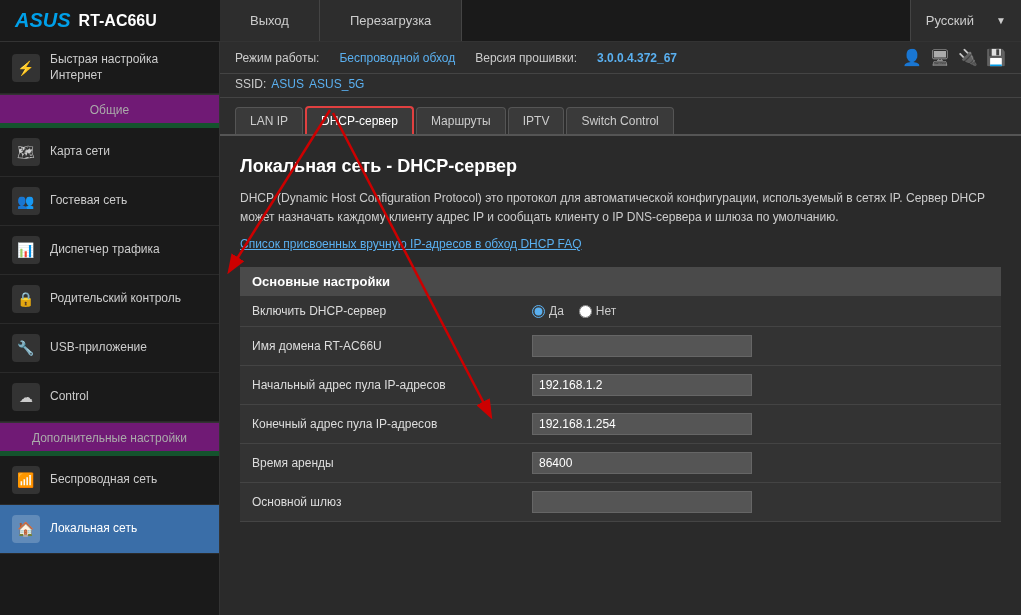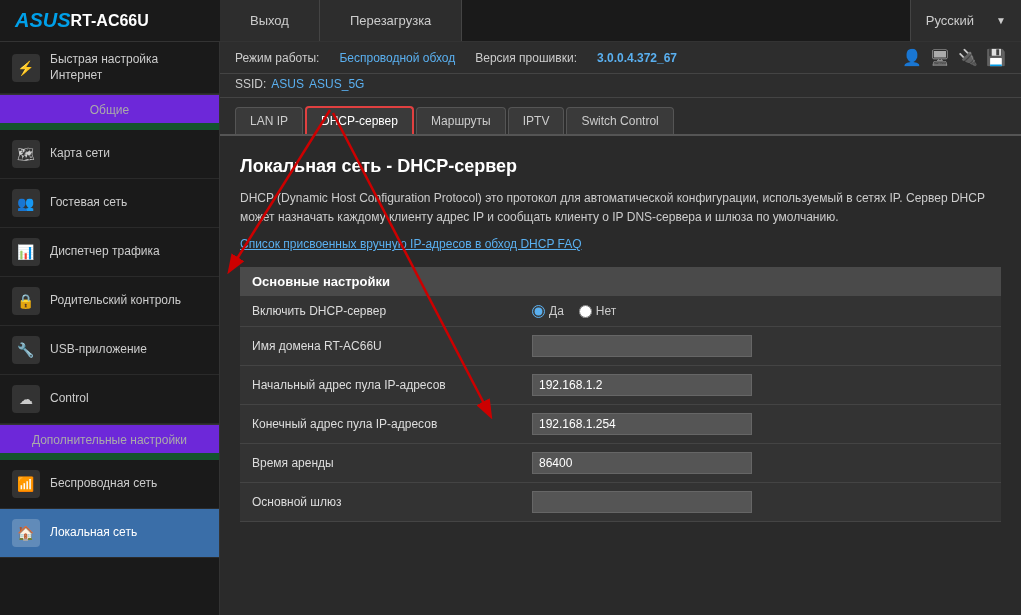--- a/index.html
+++ b/index.html
@@ -7,41 +7,41 @@
 
     
     .top-bar {
       display: flex; align-items: stretch; background: #1a1a1a; height: 42px;
       border-bottom: 1px solid #333;
     }
     .logo-area {
       display: flex; align-items: center; padding: 0 15px; background: #1a1a1a; min-width: 220px;
     }
     .logo-asus { color: #00a0e9; font-weight: bold; font-size: 20px; font-style: italic; }
-    .logo-model { color: #fff; font-weight: bold; font-size: 16px; }
+    .logo-model { color: #fff; font-weight: bold; font-size: 16px; margin-left: 8px; }
     .top-buttons { display: flex; flex: 1; align-items: stretch; }
     .top-btn {
       background: #2d2d2d; color: #ccc; border: none; border-right: 1px solid #444;
       padding: 0 30px; cursor: pointer; font-size: 13px; display: flex; align-items: center;
     }
     .lang-btn {
       margin-left: auto; background: #2d2d2d; color: #ccc; border: none; border-left: 1px solid #444;
       padding: 0 15px; cursor: pointer; font-size: 13px; display: flex; align-items: center; gap: 22px;
     }
     .chevron { color: #ccc; font-size: 10px; }
 
     .main-layout { display: flex; height: calc(615px - 42px); }
 
     
     .sidebar {
       width: 220px; background: #1a1a1a; border-right: 1px solid #333; overflow-y: auto; flex-shrink: 0;
     }
     .sidebar-section-title {
-      color: #aaa; font-size: 12px; padding: 8px 15px 6px; background: #6d28d9; text-align: center;
-      border-top: 1px solid #333; border-bottom: 7px solid #14532d;
+      color: #aaa; font-size: 12px; padding: 8px 15px 6px; background: #701a75; text-align: center;
+      border-top: 1px solid #333; border-bottom: 5px solid #14532d;
     }
     .sidebar-item {
       display: flex; align-items: center; padding: 10px 12px; cursor: pointer; border-bottom: 1px solid #2a2a2a;
       color: #ccc; gap: 10px;
     }
     .sidebar-item.active { background: #3a6ea8; color: #fff; }
     .sidebar-icon {
       width: 28px; height: 28px; display: flex; align-items: center; justify-content: center;
       background: #333; border-radius: 4px; flex-shrink: 0; font-size: 14px;
     }

